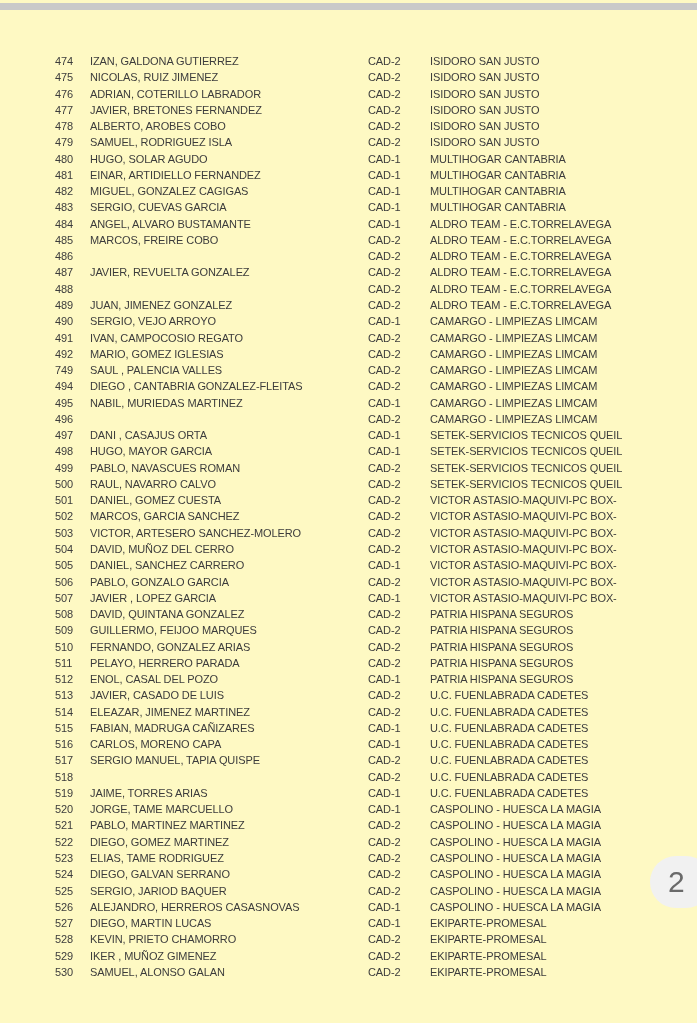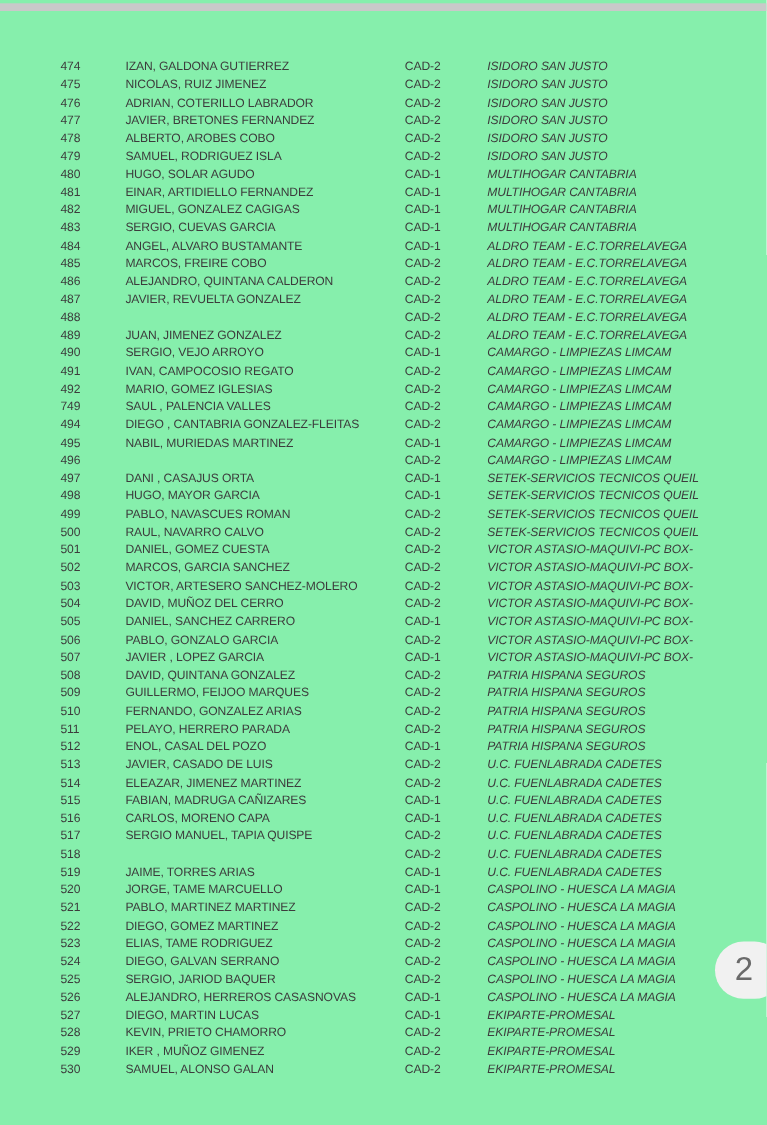--- a/index.html
+++ b/index.html
@@ -8,21 +8,21 @@
     background: #ffffff;
     width: 697px;
     height: 1023px;
     overflow: hidden;
     font-family: "Liberation Sans", sans-serif;
   }
   .viewport {
     position: relative;
     width: 697px;
     height: 1023px;
-    background: #86efac;
+    background: #fef9c3;
     overflow: hidden;
   }
   .page-separator {
     position: absolute;
     left: 0;
     top: 3px;
     width: 697px;
     height: 7px;
     background: #c9c9c9;
   }
@@ -36,23 +36,23 @@
     position: relative;
     height: 16.27px;
     line-height: 16.27px;
     font-size: 11px;
     color: #3c3c3c;
     letter-spacing: -0.1px;
     white-space: nowrap;
   }
   .row span { position: absolute; top: 0; }
   .cell-number   { left: 55px;  }
-  .cell-name     { left: 90px; margin-left: 24px;  }
+  .cell-name     { left: 90px;  }
   .cell-category { left: 368px; }
-  .cell-team     { left: 443px; font-style: italic; }
+  .cell-team     { left: 430px; }
   .page-badge {
     position: absolute;
     top: 856px;
     right: -15px;
     width: 62px;
     height: 52px;
     border-radius: 26px;
     background: #f1f1f1;
     display: flex;
     align-items: center;
@@ -139,21 +139,20 @@
         <span class="cell-team">ALDRO TEAM - E.C.TORRELAVEGA</span>
       </div>
       <div class="row">
         <span class="cell-number">485</span>
         <span class="cell-name">MARCOS, FREIRE COBO</span>
         <span class="cell-category">CAD-2</span>
         <span class="cell-team">ALDRO TEAM - E.C.TORRELAVEGA</span>
       </div>
       <div class="row">
         <span class="cell-number">486</span>
-        <span class="cell-name">ALEJANDRO, QUINTANA CALDERON</span>
         <span class="cell-category">CAD-2</span>
         <span class="cell-team">ALDRO TEAM - E.C.TORRELAVEGA</span>
       </div>
       <div class="row">
         <span class="cell-number">487</span>
         <span class="cell-name">JAVIER, REVUELTA GONZALEZ</span>
         <span class="cell-category">CAD-2</span>
         <span class="cell-team">ALDRO TEAM - E.C.TORRELAVEGA</span>
       </div>
       <div class="row">

